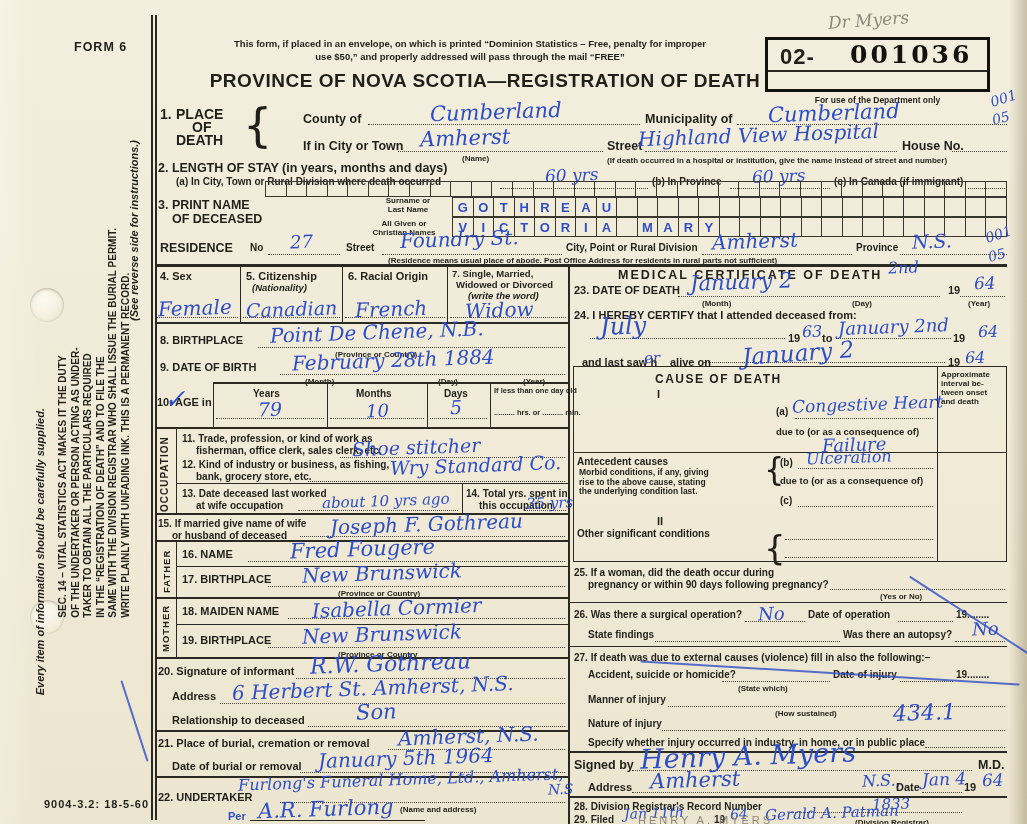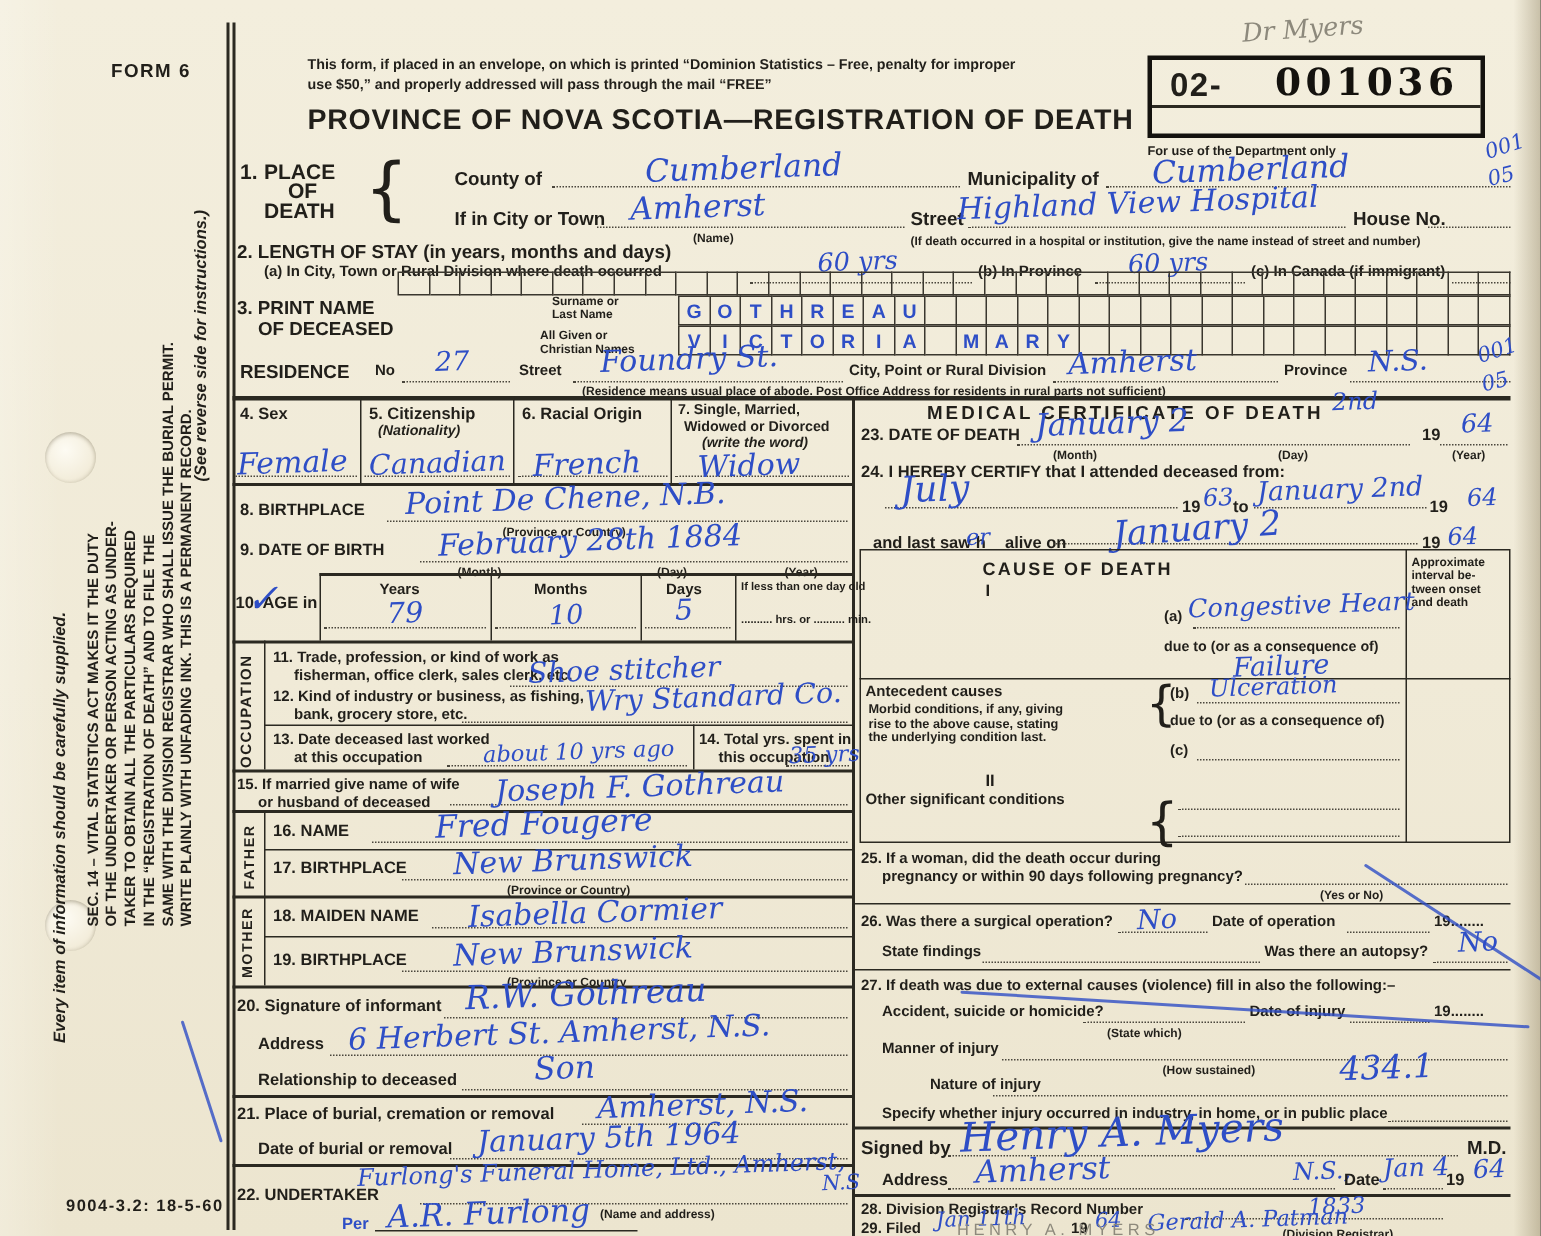--- a/index.html
+++ b/index.html
@@ -7,21 +7,21 @@
   .paper{position:relative;width:1027px;height:824px;margin:0 auto;overflow:hidden;
     background:
       linear-gradient(to left, rgba(120,105,70,.35), rgba(120,105,70,0) 18px),
       linear-gradient(to right, rgba(255,255,250,.25), rgba(255,255,250,0) 40px),
       linear-gradient(180deg,#f3eedd 0%,#f0ead7 55%,#ece5cf 100%);
     font-family:"Liberation Sans",sans-serif;color:#211f1a}
   .lbl{position:absolute;font-size:11px;font-weight:700;white-space:nowrap;color:#211f1a}
   .lg{font-size:12.5px}.xl{font-size:14px}
   .sm{font-size:8px}.s9{font-size:9.5px}.s10{font-size:10px}
   .it{font-style:italic}
-  .ctr{}
+  .ctr{text-align:center}
   .pre{white-space:pre-line}
   .hw{position:absolute;font-family:"DejaVu Serif",serif;font-style:italic;font-weight:400;
       color:#2e4ec6;white-space:nowrap;transform:rotate(-2deg)}
   .pc{position:absolute;font-family:"DejaVu Serif",serif;font-style:italic;color:#8d897c;white-space:nowrap}
   .dot{position:absolute;height:2px;border-bottom:1px dotted #4a463c}
   .ln{position:absolute;background:#2b2921}
   .vert{position:absolute;writing-mode:vertical-rl;transform:rotate(180deg);font-weight:700;
         white-space:pre-line;color:#211f1a}
   .grid{position:absolute;display:flex}
   .cell{flex:1;border:1px solid #3a372e;border-left:none;display:flex;align-items:center;justify-content:center;
@@ -279,21 +279,21 @@
   <div class="lbl s10" style="left:196px;top:445px">fisherman, office clerk, sales clerk, etc.</div>
   <div class="dot" style="left:340px;top:456px;width:225px"></div>
   <div class="hw" style="left:352px;top:436px;font-size:19px">Shoe stitcher</div>
   <div class="lbl s10" style="left:182px;top:459px">12. Kind of industry or business, as fishing,</div>
   <div class="lbl s10" style="left:196px;top:471px">bank, grocery store, etc.</div>
   <div class="dot" style="left:308px;top:480px;width:257px"></div>
   <div class="hw" style="left:390px;top:454px;font-size:19px">Wry Standard Co.</div>
   <div class="ln" style="left:176px;top:483px;width:392px;height:1px"></div>
   <div class="ln" style="left:462px;top:483px;width:1px;height:30px"></div>
   <div class="lbl s10" style="left:182px;top:488px">13. Date deceased last worked</div>
-  <div class="lbl s10" style="left:196px;top:500px">at this occupation</div>
+  <div class="lbl s10" style="left:196px;top:500px">at wife occupation</div>
   <div class="dot" style="left:298px;top:509px;width:160px"></div>
   <div class="hw" style="left:322px;top:492px;font-size:15px">about 10 yrs ago</div>
   <div class="lbl s10" style="left:466px;top:488px">14. Total yrs. spent in</div>
   <div class="lbl s10" style="left:479px;top:500px">this occupation</div>
   <div class="dot" style="left:524px;top:509px;width:42px"></div>
   <div class="hw" style="left:526px;top:494px;font-size:15px">35 yrs</div>
   <div class="ln" style="left:155px;top:513px;width:413px;height:1.5px"></div>
 
   <div class="lbl s10" style="left:158px;top:518px">15. If married give name of wife</div>
   <div class="lbl s10" style="left:172px;top:530px">or husband of deceased</div>
@@ -434,21 +434,21 @@
   <div class="lbl s10" style="left:574px;top:652px">27. If death was due to external causes (violence) fill in also the following:–</div>
   <div class="lbl s10" style="left:588px;top:669px">Accident, suicide or homicide?</div>
   <div class="dot" style="left:722px;top:680px;width:108px"></div>
   <div class="lbl sm" style="left:738px;top:684px">(State which)</div>
   <div class="lbl s10" style="left:833px;top:669px">Date of injury</div>
   <div class="dot" style="left:900px;top:680px;width:53px"></div>
   <div class="lbl s10" style="left:956px;top:669px">19........</div>
   <div class="lbl s10" style="left:588px;top:694px">Manner of injury</div>
   <div class="dot" style="left:668px;top:705px;width:337px"></div>
   <div class="lbl sm" style="left:775px;top:709px">(How sustained)</div>
-  <div class="lbl s10" style="left:620px;top:718px">Nature of injury</div>
+  <div class="lbl s10" style="left:588px;top:718px">Nature of injury</div>
   <div class="dot" style="left:662px;top:729px;width:343px"></div>
   <div class="hw" style="left:893px;top:700px;font-size:22px">434.1</div>
   <div class="lbl s10" style="left:588px;top:737px">Specify whether injury occurred in industry, in home, or in public place</div>
   <div class="dot" style="left:925px;top:746px;width:80px"></div>
   <div class="stroke" style="left:640px;top:672px;width:380px;transform:rotate(3.5deg)"></div>
   <div class="stroke" style="left:898px;top:615px;width:145px;transform:rotate(33deg)"></div>
   <div class="ln" style="left:568px;top:751px;width:439px;height:2px"></div>
 
   <div class="lbl lg" style="left:574px;top:758px">Signed by</div>
   <div class="dot" style="left:632px;top:769px;width:340px"></div>

